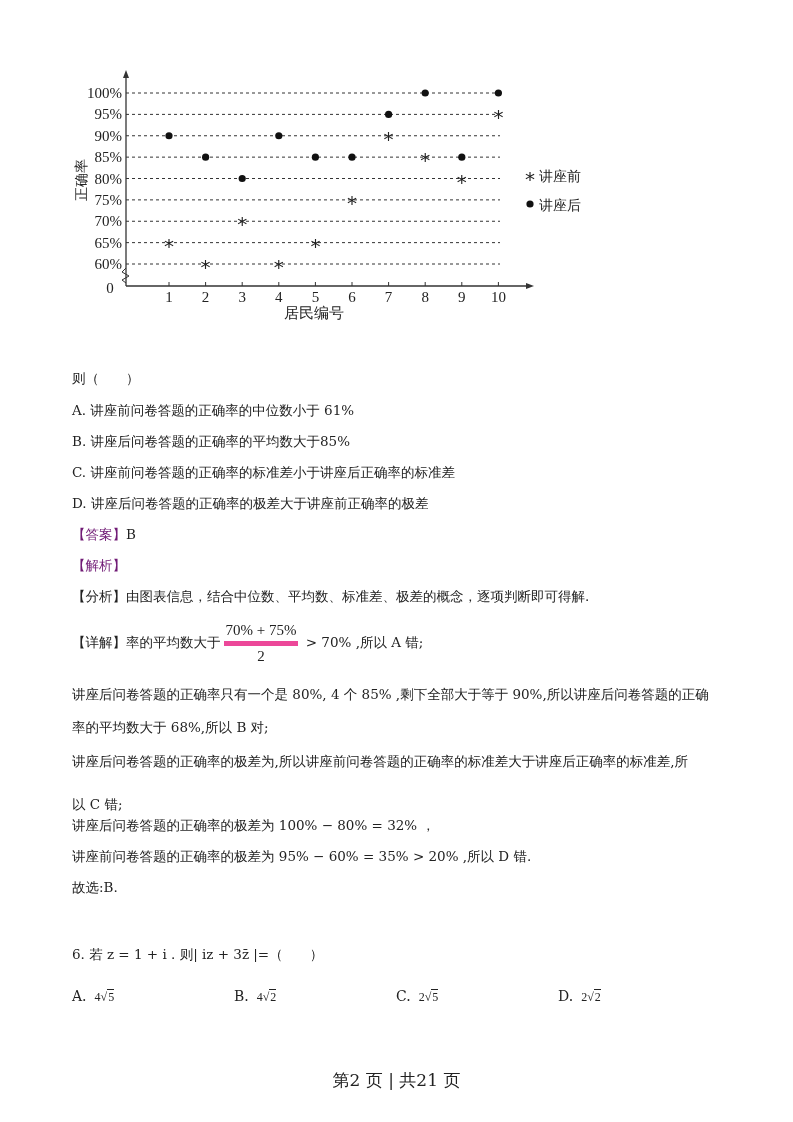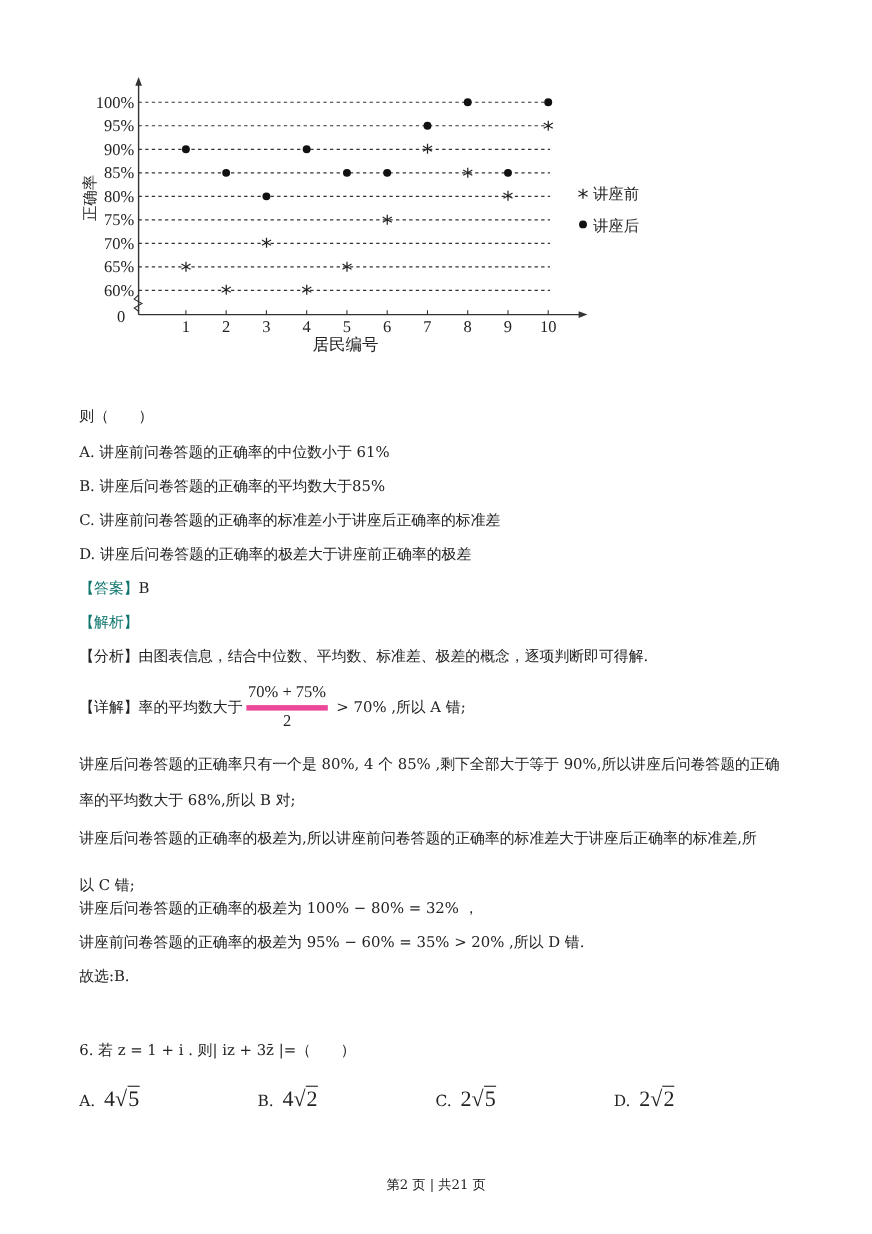--- a/index.html
+++ b/index.html
@@ -1,27 +1,27 @@
 <!DOCTYPE html>
 <html><head>
 <meta charset="utf-8">
 <style>
   html, body { margin:0; padding:0; background:#fff; }
   body { width:793px; height:1122px; position:relative; overflow:hidden;
          font-family:"DejaVu Serif","Liberation Serif",serif; color:#222; }
   #chart { position:absolute; left:0; top:0; }
   .txt { position:absolute; font-size:13.5px; white-space:nowrap; left:72px; }
-  .blue { color:#0f766e; }
+  .blue { color:#701a75; }
   .frac { display:inline-block; vertical-align:middle; text-align:center; margin:0 3px; font-family:"Liberation Serif",serif; font-size:15px; }
   .frac .top { display:block; border-bottom:5px solid #ec4899; padding:0 2px 2px; }
   .frac .bot { display:block; padding-top:2px; }
   .opt { position:absolute; font-size:14px; top:988px; }
-  .opt .v { font-family:"Liberation Serif",serif; font-size:20px; margin-left:8px; }
+  .opt .v { font-family:"Liberation Serif",serif; font-size:12px; margin-left:8px; }
   .sqrt { border-top:1px solid #222; padding-left:1px; }
-  .footer { position:absolute; top:1069px; left:0; width:793px; text-align:center; font-size:12px; }
+  .footer { position:absolute; top:1069px; left:0; width:793px; text-align:center; font-size:17px; }
 </style>
 </head>
 <body>
 
 <svg id="chart" width="793" height="340">
     <line x1="126" x2="500" y1="93" y2="93" stroke="#333" stroke-width="1" stroke-dasharray="3,3"></line>
     <text x="122" y="98" text-anchor="end" font-size="15" font-family="&quot;Liberation Serif&quot;, serif" fill="#222">100%</text>
     <line x1="126" x2="500" y1="114.375" y2="114.375" stroke="#333" stroke-width="1" stroke-dasharray="3,3"></line>
     <text x="122" y="119.375" text-anchor="end" font-size="15" font-family="&quot;Liberation Serif&quot;, serif" fill="#222">95%</text>
     <line x1="126" x2="500" y1="135.75" y2="135.75" stroke="#333" stroke-width="1" stroke-dasharray="3,3"></line>

